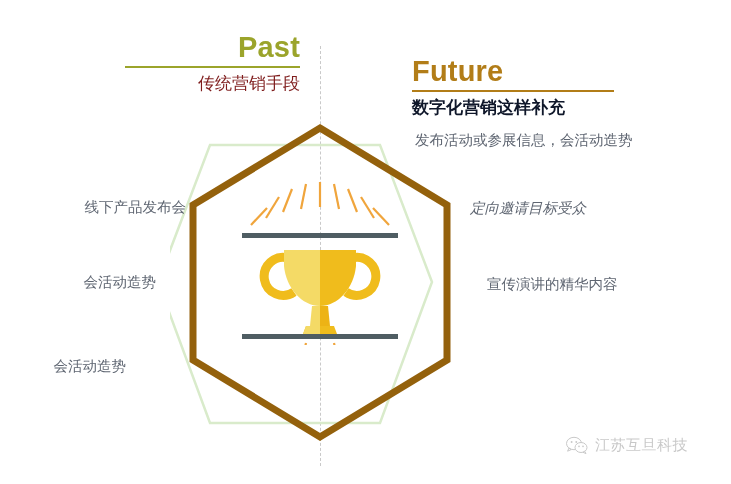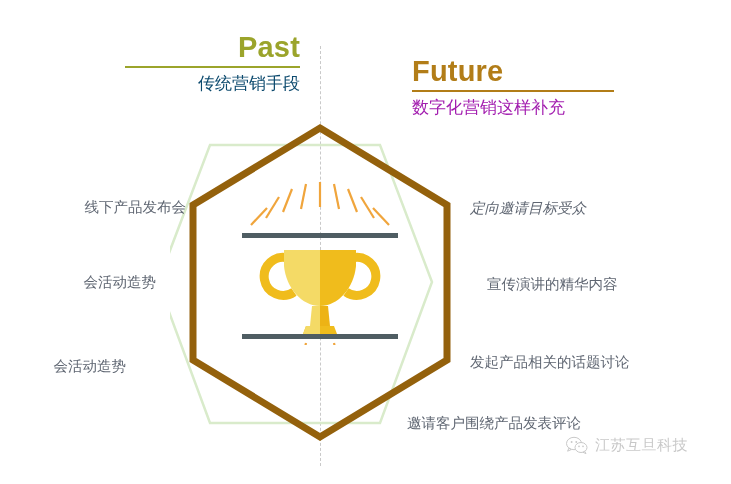--- a/index.html
+++ b/index.html
@@ -52,22 +52,22 @@
     margin-bottom: 4px;
   }
   .head-rule.past   { border-top: 2px solid #9ba42b; width: 175px; margin-left: auto; }
   .head-rule.future { border-top: 2px solid #b27d18; width: 202px; }
 
   .head-sub {
     font-size: 17px;
     line-height: 24px;
     margin: 0;
   }
-  .head-sub.past   { color: #0c4a6e; }
-  .head-sub.future { color: #a21caf; }
+  .head-sub.past   { color: #7f1d1d; }
+  .head-sub.future { color: #0f172a; font-weight: bold; }
 
   
   .hex-stage {
     position: absolute;
     left: 170px;
     top: 110px;
     width: 300px;
     height: 345px;
   }
   .hex-stage svg { display: block; }
@@ -194,24 +194,23 @@
         <line x1="108" y1="168" x2="117" y2="189"></line>
         <line x1="121" y1="176" x2="134" y2="195"></line>
       </g>
     </svg>
   </div>
 
   <div class="label left lbl-l0">线下产品发布会</div>
   <div class="label left lbl-l1">会活动造势</div>
   <div class="label left lbl-l2">会活动造势</div>
 
+  <div class="label right lbl-r0">发布活动或参展信息，会活动造势</div>
   <div class="label right lbl-r1">定向邀请目标受众</div>
   <div class="label right lbl-r2">宣传演讲的精华内容</div>
-  <div class="label right lbl-r3">发起产品相关的话题讨论</div>
-  <div class="label right lbl-r4">邀请客户围绕产品发表评论</div>
 
   <div class="watermark">
     <span>
       <svg class="wm-icon" width="22" height="19" viewBox="0 0 22 19" xmlns="http://www.w3.org/2000/svg">
         <ellipse cx="8" cy="7.5" rx="7.5" ry="6.2" fill="none" stroke="#9c9c9c" stroke-width="1"></ellipse>
         <path d="M 3 12 L 1.6 15.2 L 5.2 13.6 Z" fill="none" stroke="#9c9c9c" stroke-width="1"></path>
         <circle cx="5.6" cy="6" r="0.95" fill="#9c9c9c"></circle>
         <circle cx="10.3" cy="6" r="0.95" fill="#9c9c9c"></circle>
         <ellipse cx="15" cy="11.5" rx="6" ry="5" fill="#ffffff" stroke="#9c9c9c" stroke-width="1"></ellipse>
         <path d="M 18.6 15.2 L 20 17.6 L 17 16.3 Z" fill="#ffffff" stroke="#9c9c9c" stroke-width="1"></path>

